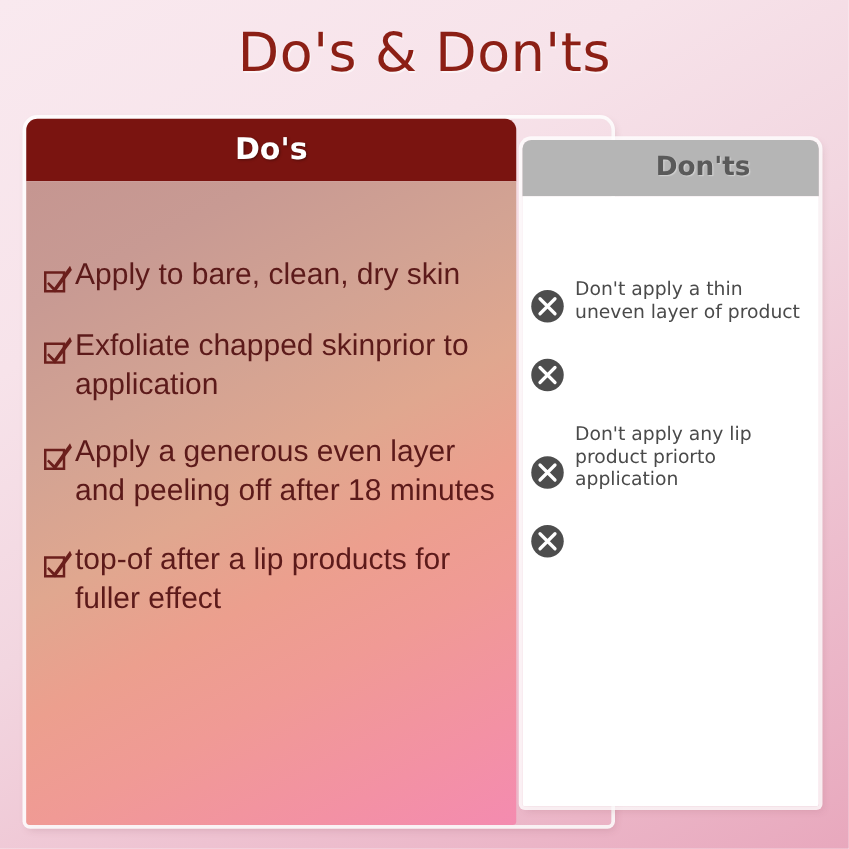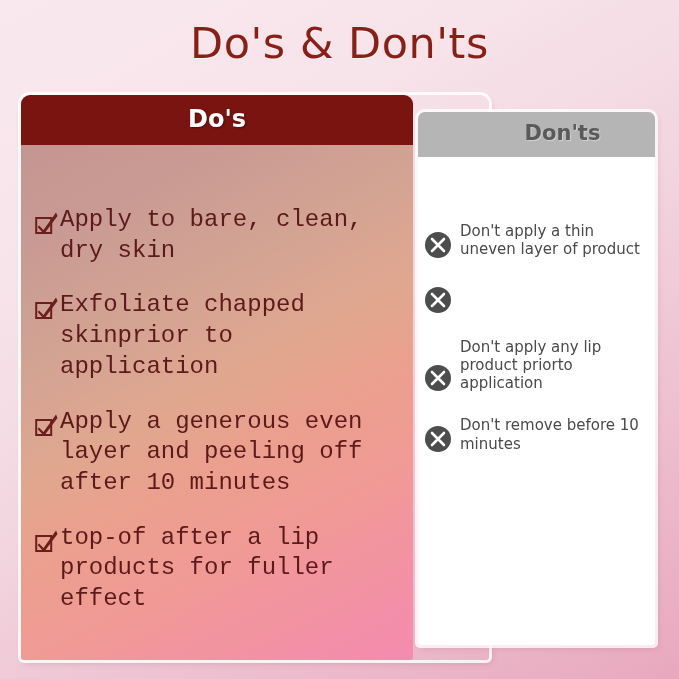--- a/index.html
+++ b/index.html
@@ -100,21 +100,21 @@
     width: 24px;
     height: 28px;
     position: relative;
     margin-top: 5px;
   }
   .check-icon svg { display: block; }
   .dos-text {
     font-size: 24px;
     line-height: 1.28;
     color: #5c1a1a;
-    font-family: Liberation Mono, monospace;
+    font-family: Liberation Sans, sans-serif;
     margin-left: 1px;
     max-width: 342px;
   }
 
   
   #donts-panel {
     position: absolute;
     left: 418px;
     top: 112px;
     width: 237px;
@@ -213,21 +213,21 @@
         <span class="dos-text">Exfoliate chapped skinprior to application</span>
       </div>
 
       <div class="dos-item">
         <span class="check-icon">
           <svg width="24" height="28" viewBox="0 0 24 28">
             <rect x="1.2" y="8" width="15" height="15" fill="none" stroke="#6b1f1c" stroke-width="2"></rect>
             <path d="M4 15.5 L8.5 20 L21 2.5 L22.5 6 L9 24 L2.6 17" fill="#6b1f1c"></path>
           </svg>
         </span>
-        <span class="dos-text">Apply a generous even layer and peeling off after 10 minutes</span>
+        <span class="dos-text">Apply a generous even layer and peeling off after 18 minutes</span>
       </div>
 
       <div class="dos-item">
         <span class="check-icon">
           <svg width="24" height="28" viewBox="0 0 24 28">
             <rect x="1.2" y="8" width="15" height="15" fill="none" stroke="#6b1f1c" stroke-width="2"></rect>
             <path d="M4 15.5 L8.5 20 L21 2.5 L22.5 6 L9 24 L2.6 17" fill="#6b1f1c"></path>
           </svg>
         </span>
         <span class="dos-text">top-of after a lip products for fuller effect</span>
@@ -275,18 +275,17 @@
         <span class="donts-text">Don't apply any lip product priorto application</span>
       </div>
 
       <div class="donts-item">
         <span class="x-icon">
           <svg width="28" height="28" viewBox="0 0 28 28">
             <circle cx="14" cy="14" r="13" fill="#4d4d4d"></circle>
             <path d="M8 8 L20 20 M20 8 L8 20" stroke="#ffffff" stroke-width="2.6" stroke-linecap="round"></path>
           </svg>
         </span>
-        <span class="donts-text">Don't remove before 10 minutes</span>
       </div>
 
     </div>
   </div>
 </div>
 
 </body></html>

